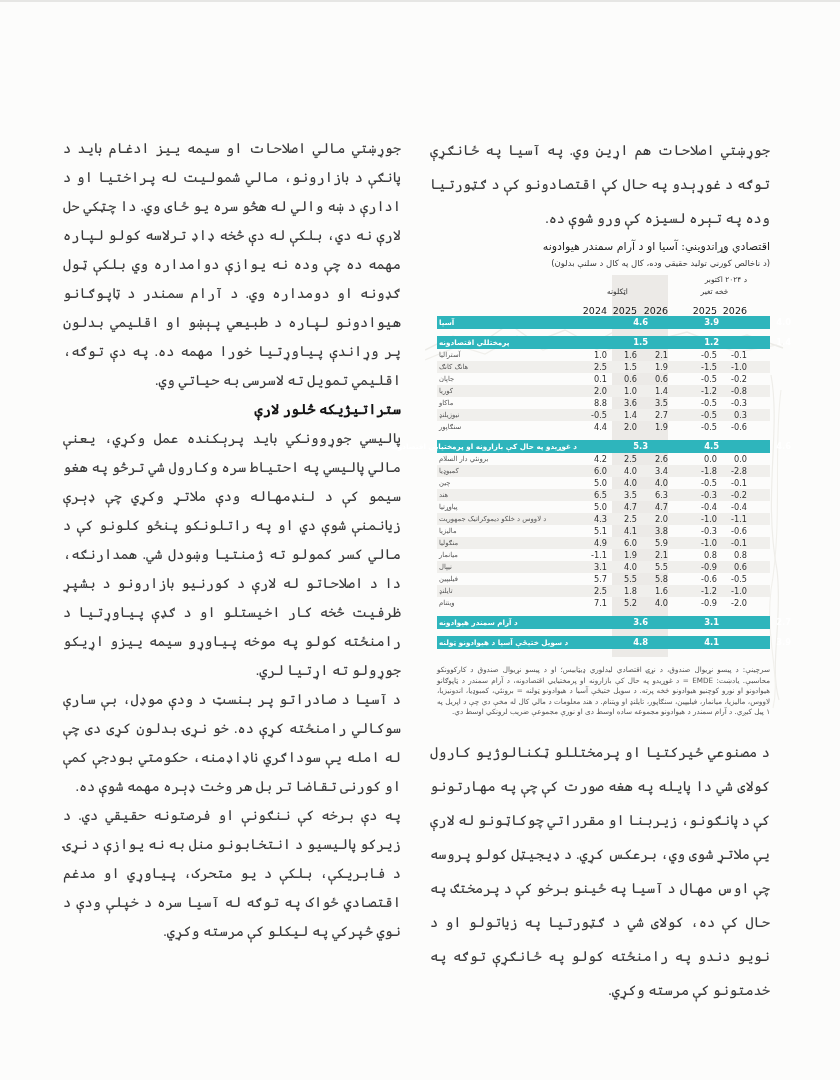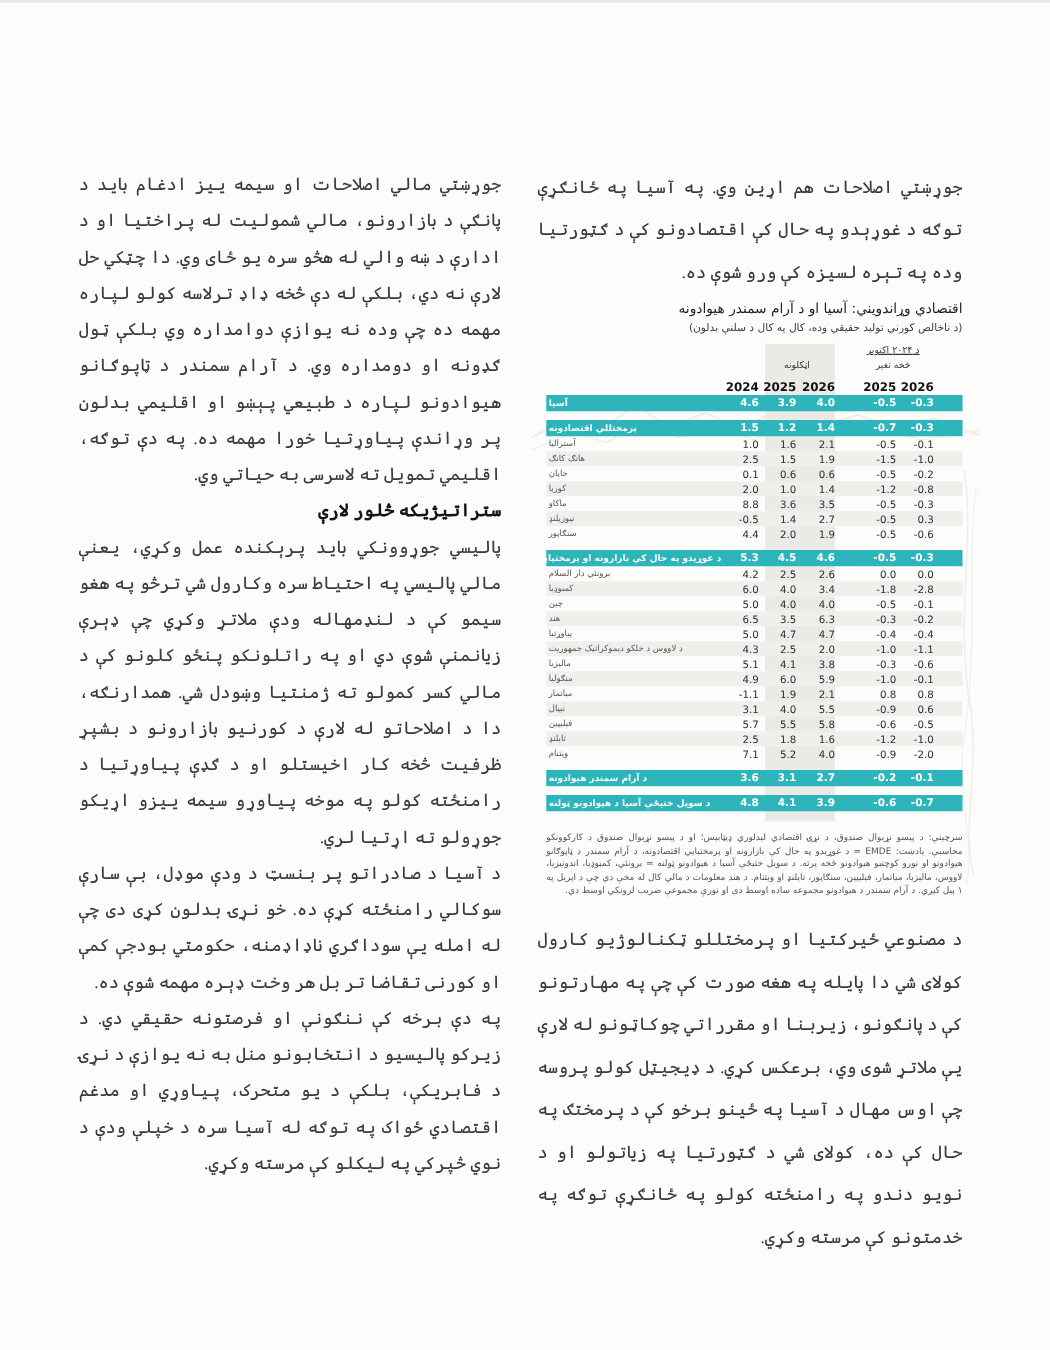--- a/index.html
+++ b/index.html
@@ -56,28 +56,28 @@
     position:absolute;left:175px;top:0;bottom:0;width:56px;
     background:var(--band);z-index:0;
   }
   .hrow,.trow{
     display:grid;
     grid-template-columns:140px 30px 30px 31px 14px 35px 30px;
     direction:ltr;
     position:relative;z-index:1;
   }
   .ha{height:12px;font-size:7.5px;color:#333;}
-  .ha .chg1{grid-column:6/8;text-align:center;direction:rtl;text-decoration:underline;}
+  .ha .chg1{grid-column:6/8;direction:rtl;}
   .hb{height:13px;font-size:7.5px;color:#333;}
-  .hb .fc{grid-column:3/5;text-align:center;direction:rtl;}
+  .hb .fc{grid-column:3/5;text-align:left;direction:rtl;}
   .hb .chg2{grid-column:6/8;text-align:center;direction:rtl;}
-  .hc{height:16px;align-items:end;font-size:9.5px;font-weight:bold;color:#141414;}
+  .hc{height:16px;align-items:end;font-size:9.5px;font-weight:normal;color:#141414;}
   .hc .yr{text-align:right;}
   .trow{height:12px;align-items:center;}
-  .trow.teal{background:var(--teal);height:13px;}
+  .trow.teal{background:var(--teal);height:13px;gap:41px;}
   .trow.stripe{background:var(--stripe);}
   .tgap{height:7px;}
   .tlabel{
     font-size:6.8px;color:#565656;direction:rtl;text-align:left;
     white-space:nowrap;overflow:visible;padding-left:2px;line-height:1;
   }
   .trow.teal .tlabel{color:#fff;font-weight:bold;font-size:7.2px;}
   .tnum{
     font-size:8.2px;color:#2e2e2e;text-align:right;direction:ltr;line-height:1;
   }

